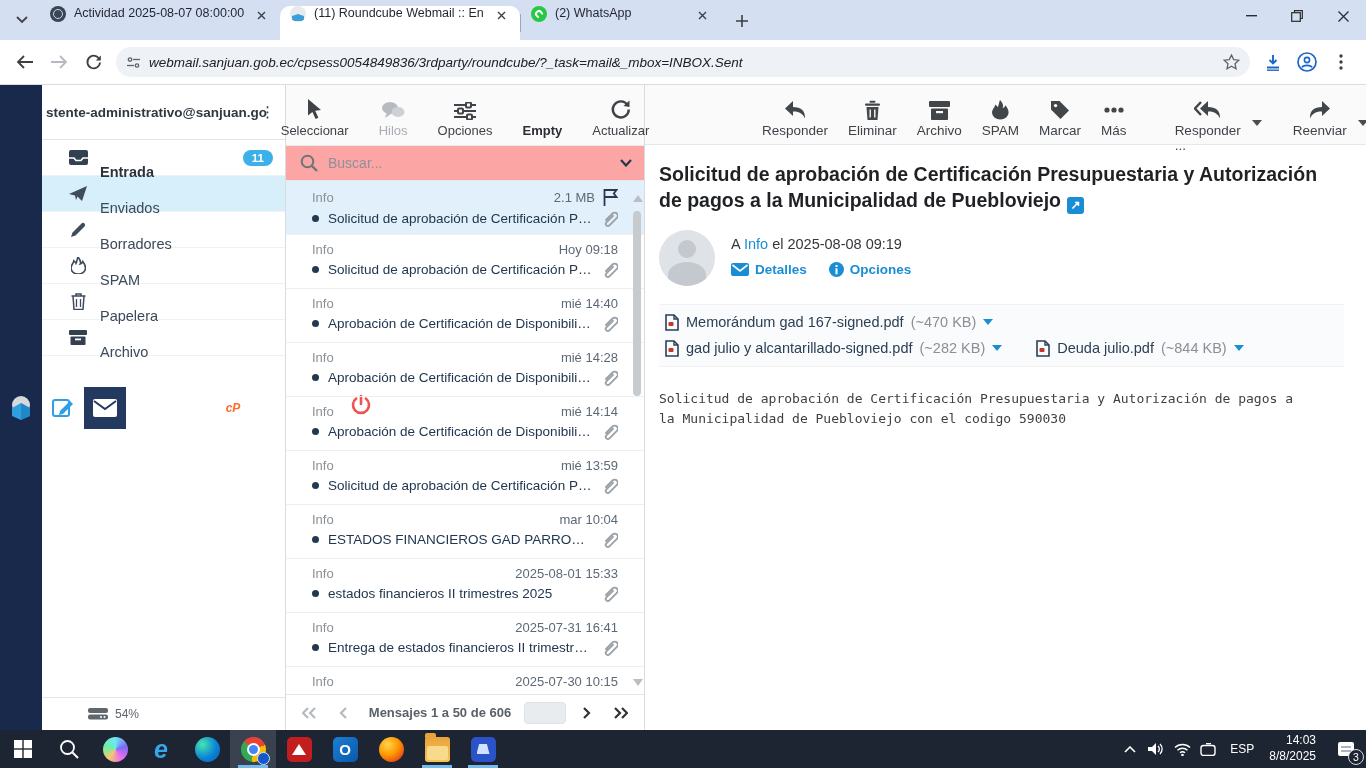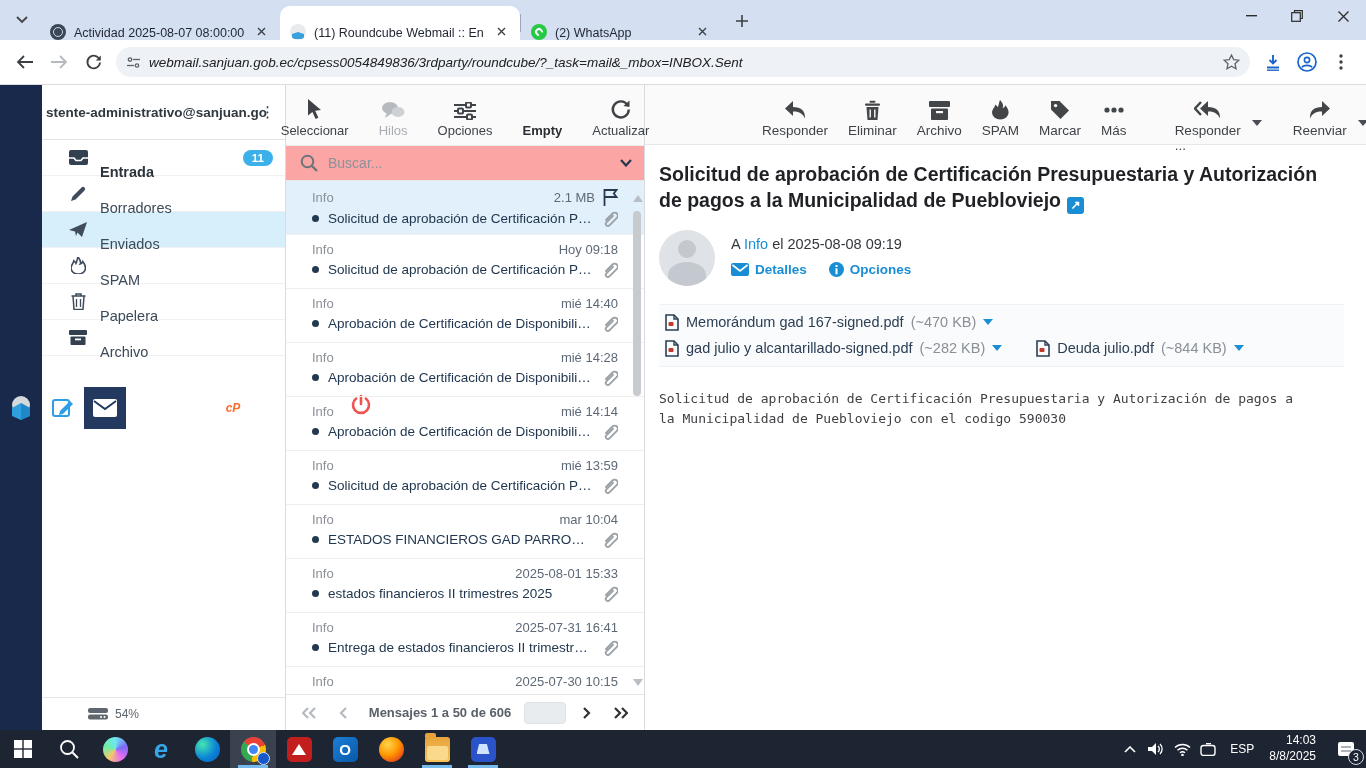--- a/index.html
+++ b/index.html
@@ -3,21 +3,21 @@
 <meta charset="utf-8">
 <style>
   * { margin:0; padding:0; box-sizing:border-box; }
   html,body { width:1366px; height:768px; overflow:hidden; }
   body { font-family:"Liberation Sans", sans-serif; background:#fff; }
   .screen { position:relative; width:1366px; height:768px; }
 
   
   .tabstrip { height:40px; background:#d5dff2; display:flex; align-items:flex-end; position:relative; }
   .tab-search { width:28px; height:28px; margin:0 4px 6px 8px; display:flex; align-items:center; justify-content:center; border-radius:50%; color:#444; }
-  .tab { display:flex; align-items:flex-end; gap:8px; height:34px; padding:0 10px; max-width:240px; min-width:200px; font-size:12.5px; color:#1f2430; position:relative; }
+  .tab { display:flex; align-items:flex-start; gap:8px; height:34px; padding:0 10px; max-width:240px; min-width:200px; font-size:12.5px; color:#1f2430; position:relative; }
   .tab .tt { flex:1; white-space:nowrap; overflow:hidden; max-width:170px; }
   .tab.active { background:#fff; border-radius:10px 10px 0 0; }
   .tab .x { width:18px; height:18px; display:flex; align-items:center; justify-content:center; border-radius:50%; color:#3c4043; flex:none; }
   .tab-divider { width:1px; height:18px; background:#9aa6bc; margin-bottom:8px; }
   .newtab { width:26px; height:26px; margin:0 0 6px 8px; display:flex; align-items:center; justify-content:center; color:#3c4043; }
   .wincontrols { position:absolute; right:0; top:0; height:32px; display:flex; }
   .winbtn { width:46px; height:32px; display:flex; align-items:center; justify-content:center; color:#2b2b2b; }
   .favicon { width:16px; height:16px; border-radius:50%; flex:none; position:relative; }
   .fav-globe { background:#3a4656; }
   .fav-globe::after { content:""; position:absolute; inset:3px; border-radius:50%; border:1px solid #cfd6e2; }
@@ -336,35 +336,35 @@
         <div class="fitem bold">
           <span class="fic">
               <svg width="19" height="15">
                 <path d="M2 0 h15 a2 2 0 0 1 2 2 v11 a2 2 0 0 1 -2 2 H2 a2 2 0 0 1 -2-2 V2 a2 2 0 0 1 2-2 Z" fill="#33404f"></path>
                 <path d="M0 8 h5 l2 2.5 h5 l2-2.5 h5" fill="none" stroke="#fff" stroke-width="1.6"></path>
               </svg>
             </span>
           <span class="flabel">Entrada</span>
           <span class="badge">11</span>
         </div>
+        <div class="fitem selected">
+          <span class="fic">
+              <svg width="18" height="16">
+                <path d="M0 8 L18 0 L13 15 L8.5 10.5 L7 14 L6 9.5 Z" fill="#3f4c5c"></path>
+              </svg>
+            </span>
+          <span class="flabel">Enviados</span>
+        </div>
         <div class="fitem">
           <span class="fic">
               <svg width="17" height="17">
                 <path d="M1 16 L2.5 11.5 L11.5 2.5 a2 2 0 0 1 3 3 L5.5 14.5 Z" fill="#3f4c5c"></path>
               </svg>
             </span>
           <span class="flabel">Borradores</span>
-        </div>
-        <div class="fitem selected">
-          <span class="fic">
-              <svg width="18" height="16">
-                <path d="M0 8 L18 0 L13 15 L8.5 10.5 L7 14 L6 9.5 Z" fill="#3f4c5c"></path>
-              </svg>
-            </span>
-          <span class="flabel">Enviados</span>
         </div>
         <div class="fitem">
           <span class="fic">
               <svg width="15" height="17">
                 <path d="M7 0 C9 2.5 10.5 4.5 9.2 7 C10.5 6.6 11.3 5.8 11.8 4.5 C13.5 6.8 14.5 8.8 14.5 11 A7.2 6 0 0 1 0 11 C0 8 2.5 6.5 2.8 3.8 C3.8 4.6 4.6 5.2 5 6.3 C6.2 4.2 6 2.2 7 0 Z" fill="none" stroke="#3f4c5c" stroke-width="1.6"></path>
               </svg>
             </span>
           <span class="flabel">SPAM</span>
         </div>
         <div class="fitem">

